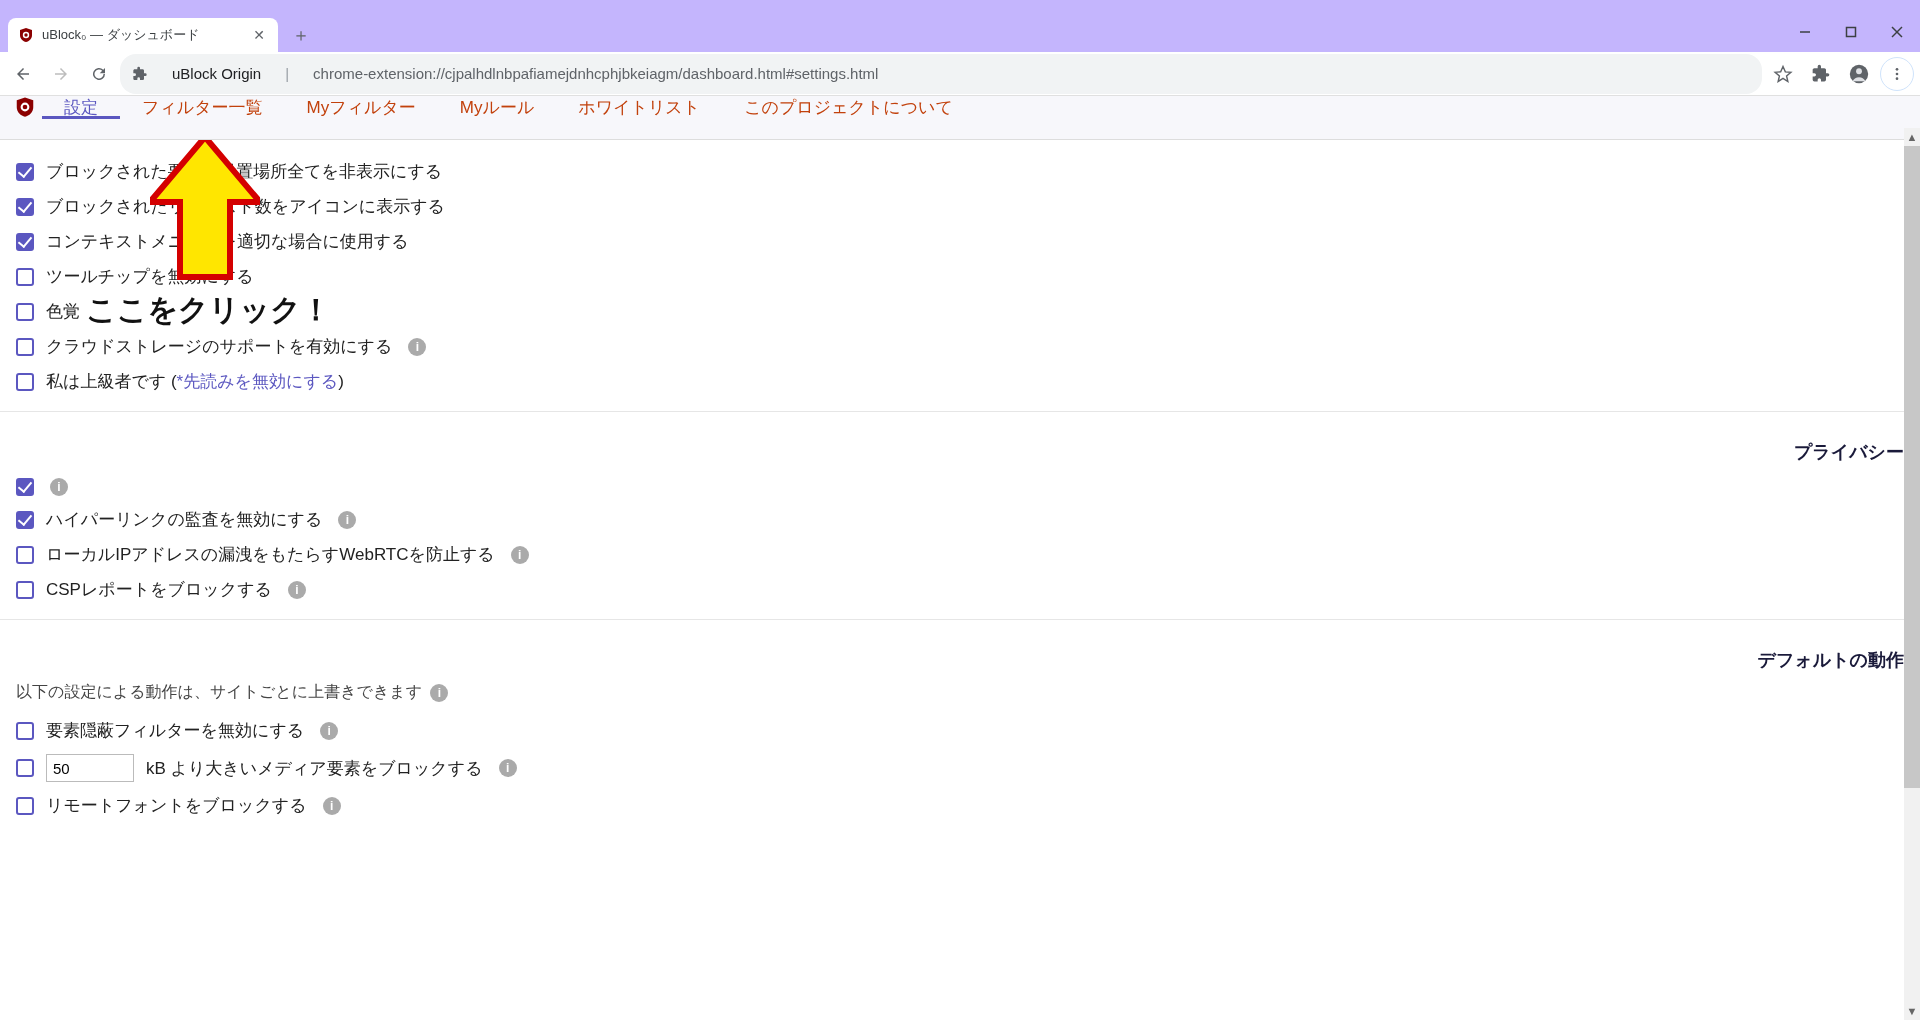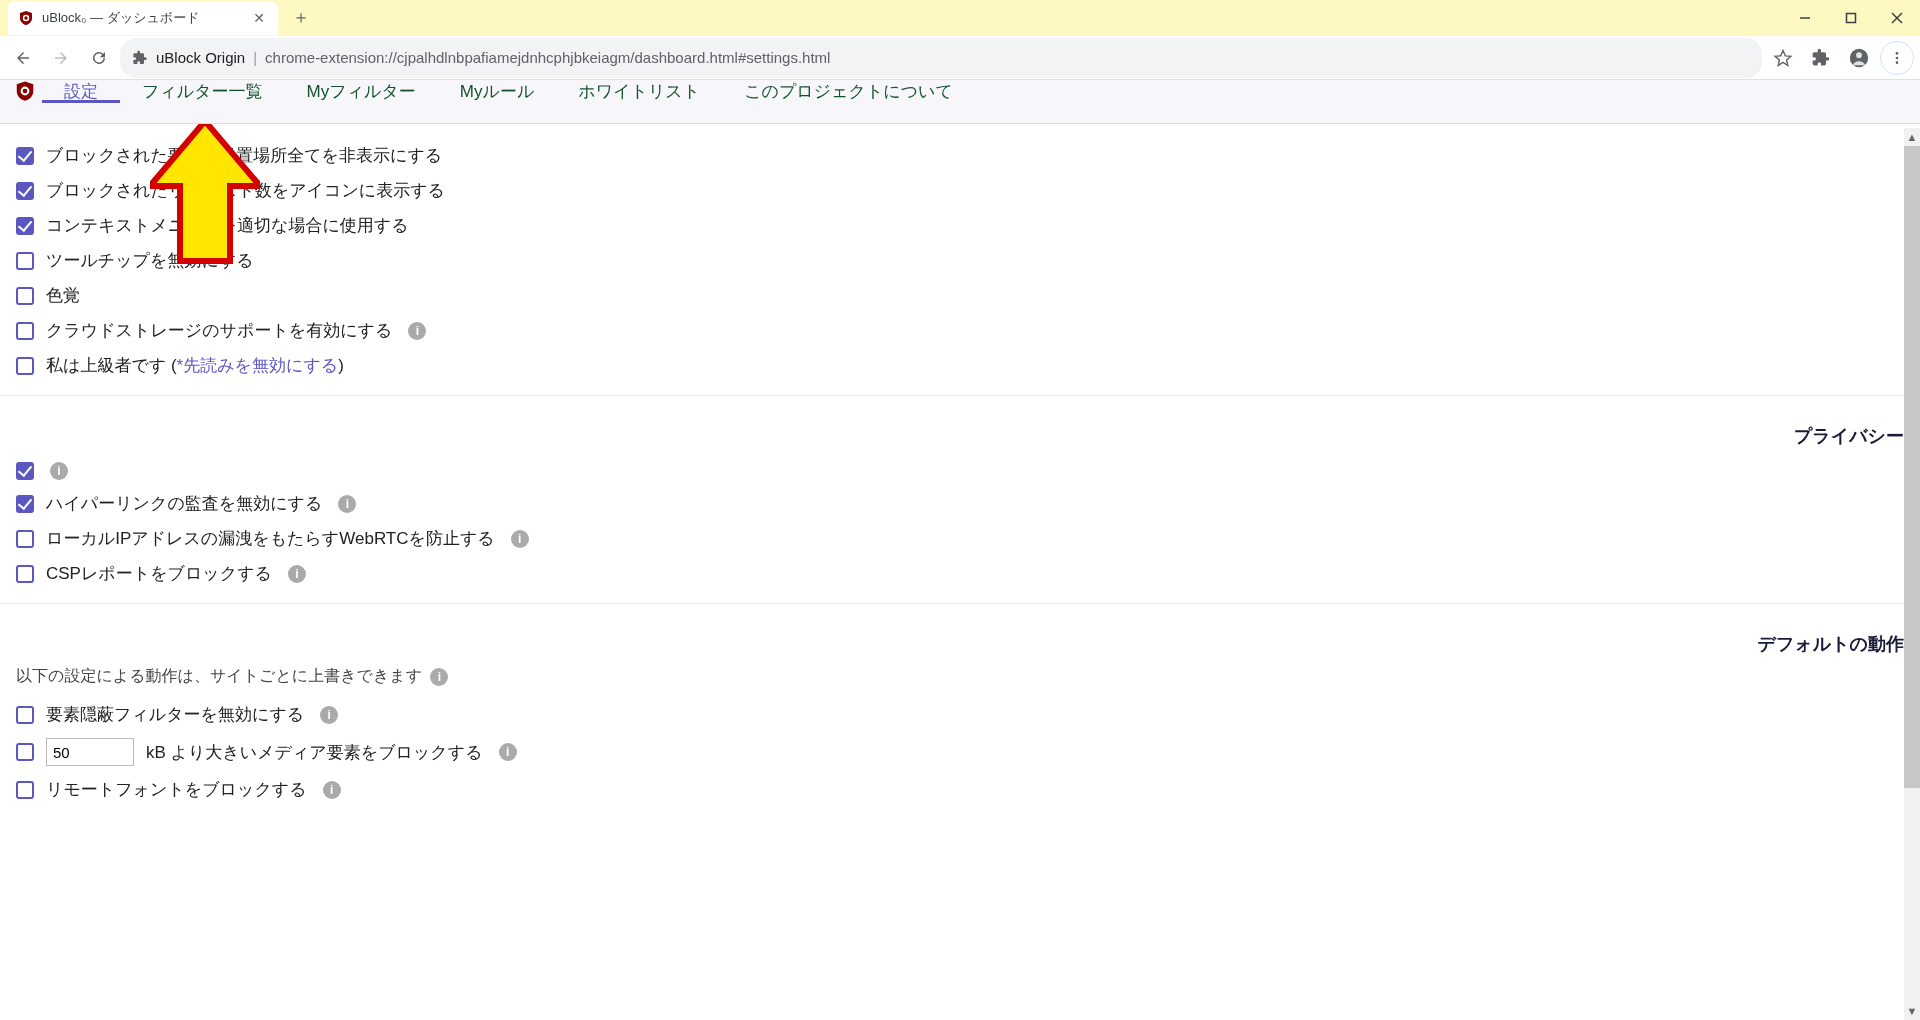--- a/index.html
+++ b/index.html
@@ -1,34 +1,34 @@
 <!DOCTYPE html>
 <html><head>
 <meta charset="utf-8">
 <style>
   * { box-sizing: border-box; margin: 0; padding: 0; }
   body { font-family: "Hiragino Kaku Gothic ProN", "Meiryo", sans-serif; background: #fff; color: #222; font-size: 16px; overflow: hidden;}
-  .titlebar { height: 36px; background: #fef9c3; display:flex; align-items:center;}
+  .titlebar { height: 52px; background: #c4b5fd; display:flex; align-items:flex-end;}
   .tab { background:#fff; height:34px; width:270px; margin-left:8px; border-radius:8px 8px 0 0; display:flex; align-items:center; padding:0 10px; gap:8px; position:relative;}
   .tab-title { font-size:13px; color:#3c4043; flex:1; white-space:nowrap; overflow:hidden; text-overflow:ellipsis;}
   .tab-close { color:#5f6368; font-size:14px; width:18px; text-align:center;}
   .newtab { width:30px; height:30px; display:flex; align-items:center; justify-content:center; color:#5f6368; font-size:18px; margin-left:8px; margin-bottom:2px;}
   .wincontrols { margin-left:auto; display:flex; height:40px;}
   .winbtn { width:46px; display:flex; align-items:center; justify-content:center; color:#3c4043;}
   .toolbar { height:44px; background:#fff; display:flex; align-items:center; padding:0 6px; border-bottom:1px solid #e0e0e0; gap:4px;}
   .navbtn { width:34px; height:34px; display:flex; align-items:center; justify-content:center; color:#5f6368; border-radius:50%;}
   .navbtn.disabled { color:#bdbdbd;}
-  .addr { flex:1; height:40px; background:#f1f3f4; border-radius:16px; display:flex; align-items:center; padding:0 12px; gap:8px; color:#5f6368; font-size:15px;}
+  .addr { flex:1; height:40px; background:#f1f3f4; border-radius:16px; display:flex; align-items:center; padding:0 12px; gap:24px; color:#5f6368; font-size:15px;}
   .addr .origin { color:#202124;}
   .addr .divider { color:#9aa0a6;}
   .addr .path { color:#5f6368;}
   .tbicon { width:34px; height:34px; display:flex; align-items:center; justify-content:center; color:#5f6368;}
   .exttabs { height:44px; background:#f7f7fb; border-bottom:1px solid #ddd; display:flex; align-items:flex-start; padding-left:8px;}
   .extlogo { width:34px; display:flex; align-items:center; justify-content:center;}
-  .exttab { padding:0 22px; display:flex; align-items:center; font-size:17px; color:#14532d; cursor:pointer; position:relative;}
+  .exttab { padding:0 22px; display:flex; align-items:center; font-size:17px; color:#c2410c; cursor:pointer; position:relative;}
   .exttab.active { color:#5b57c0;}
   .exttab.active::after { content:""; position:absolute; left:0; right:0; bottom:0; height:3px; background:#5b57c0;}
   .content { padding:14px 0 0 0; height:calc(1020px - 40px - 44px - 44px); overflow-y:hidden; position:relative;}
   .row { display:flex; align-items:center; gap:12px; padding:6px 16px; font-size:17px; color:#222;}
   .cb { width:18px; height:18px; border:2px solid #5b57c0; border-radius:3px; flex-shrink:0; position:relative;}
   .cb.checked { background:#5b57c0;}
   .cb.checked::after { content:""; position:absolute; left:3px; top:-1px; width:6px; height:11px; border:solid #fff; border-width:0 2px 2px 0; transform:rotate(40deg);}
   .info { width:18px; height:18px; border-radius:50%; background:#aaa; color:#fff; font-size:12px; display:inline-flex; align-items:center; justify-content:center; font-weight:bold; margin-left:4px;}
   .link { color:#5b57c0;}
   .heading { font-size:18px; font-weight:bold; color:#1a1a3a; padding:16px 16px 8px 16px;text-align:right;}
@@ -228,20 +228,21 @@
   </div>
   <div class="row">
     <span class="cb"></span>
     <span>リモートフォントをブロックする</span>
     <span class="info">i</span>
   </div>
 
   <svg class="arrow-overlay" width="110" height="150" viewBox="0 0 110 150">
     <polygon points="55,0 110,65 80,65 80,140 30,140 30,65 0,65" fill="#ffe600" stroke="#d40000" stroke-width="6" stroke-linejoin="miter"></polygon>
   </svg>
+  <div class="overlay-text">ここをクリック！</div>
 
 </div>
 
 <div class="scrollbar">
   <div class="sbtn">▲</div>
   <div class="sthumb"></div>
   <div style="flex:1"></div>
   <div class="sbtn">▼</div>
 </div>
 

